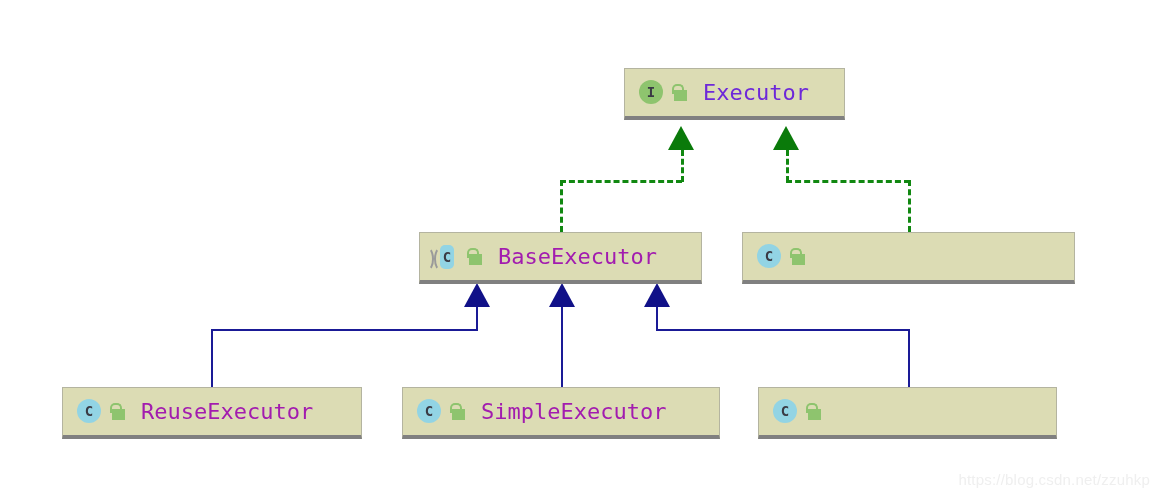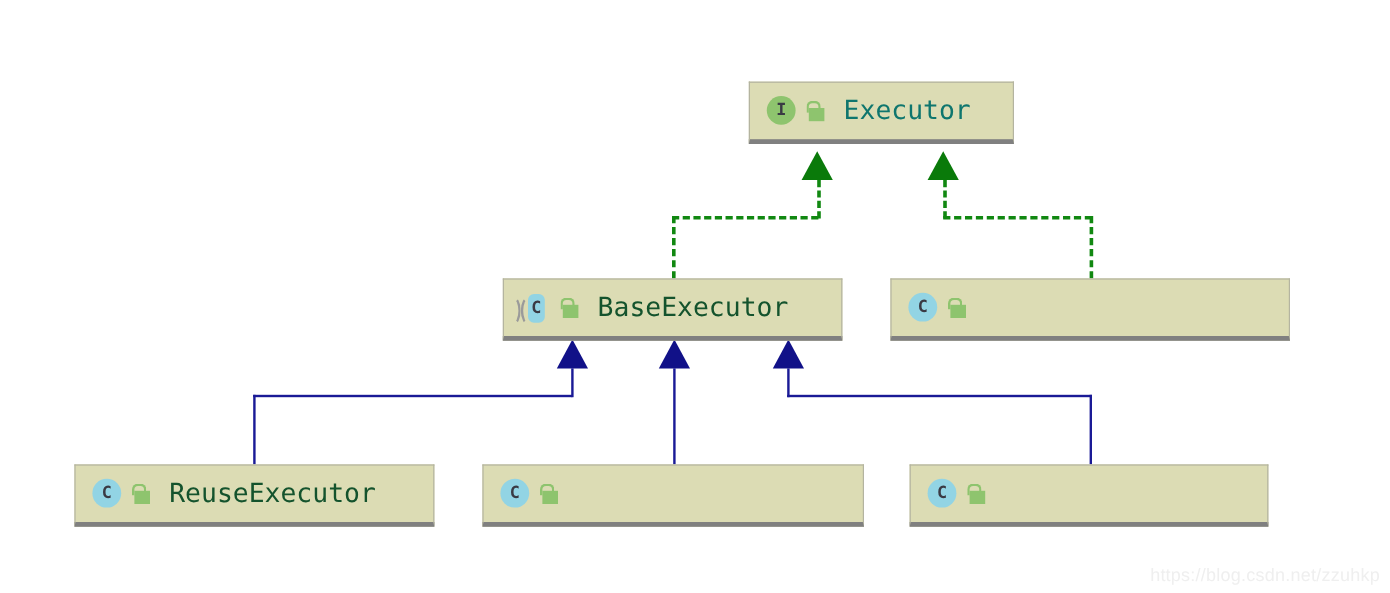--- a/index.html
+++ b/index.html
@@ -25,24 +25,24 @@
     border-bottom: 4px solid #808080;
     display: flex;
     align-items: center;
     padding-left: 14px;
   }
   .node .label {
     font-family: "DejaVu Sans Mono", monospace;
     font-size: 22px;
     letter-spacing: 0px;
     white-space: nowrap;
-    color: #14532d;
+    color: #a21caf;
   }
   .node.iface .label {
-    color: #0f766e;
+    color: #6d28d9;
   }
 
   
   .stereo {
     position: relative;
     width: 26px;
     height: 26px;
     flex: 0 0 auto;
     margin-right: 4px;
   }
@@ -245,20 +245,21 @@
   </div>
 
   <div class="node" style="left:402px; top:387px; width:318px; height:52px;">
     <span class="stereo">
       <span class="ico-class">C</span>
     </span>
     <span class="lock">
       <span class="shackle"></span>
         <span class="body"></span>
     </span>
+    <span class="label">SimpleExecutor</span>
   </div>
 
   <div class="node" style="left:758px; top:387px; width:299px; height:52px;">
     <span class="stereo">
       <span class="ico-class">C</span>
     </span>
     <span class="lock">
       <span class="shackle"></span>
         <span class="body"></span>
     </span>

